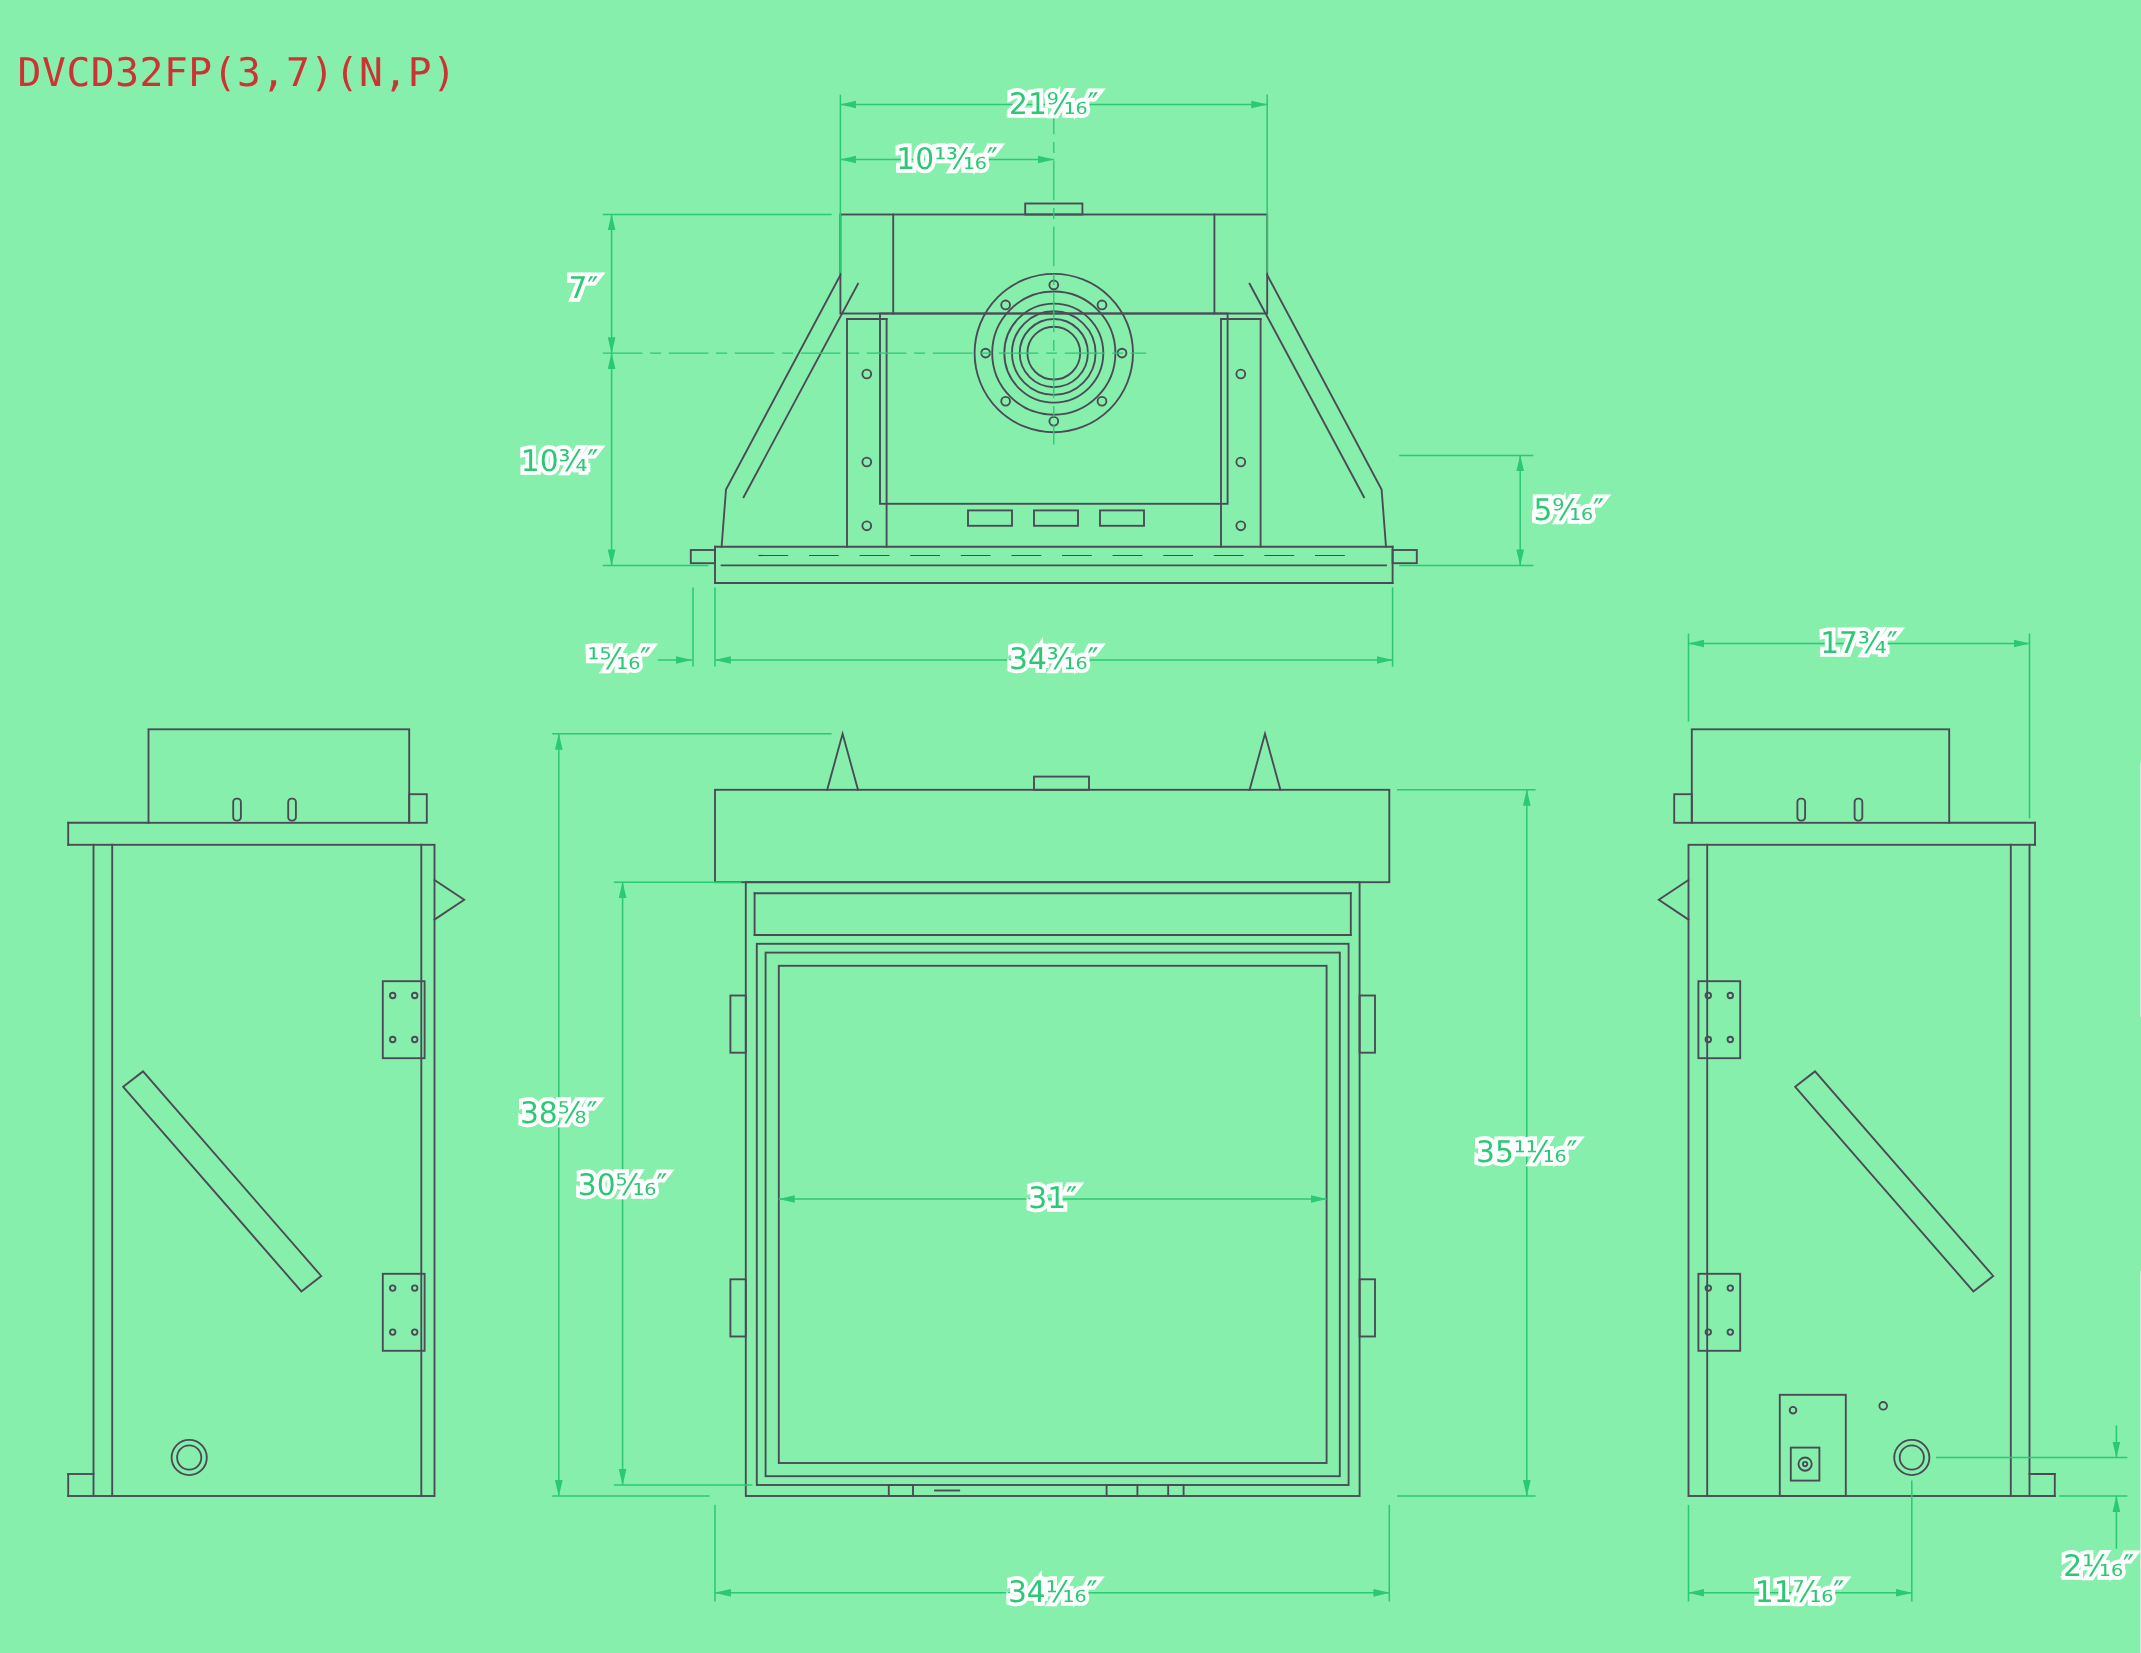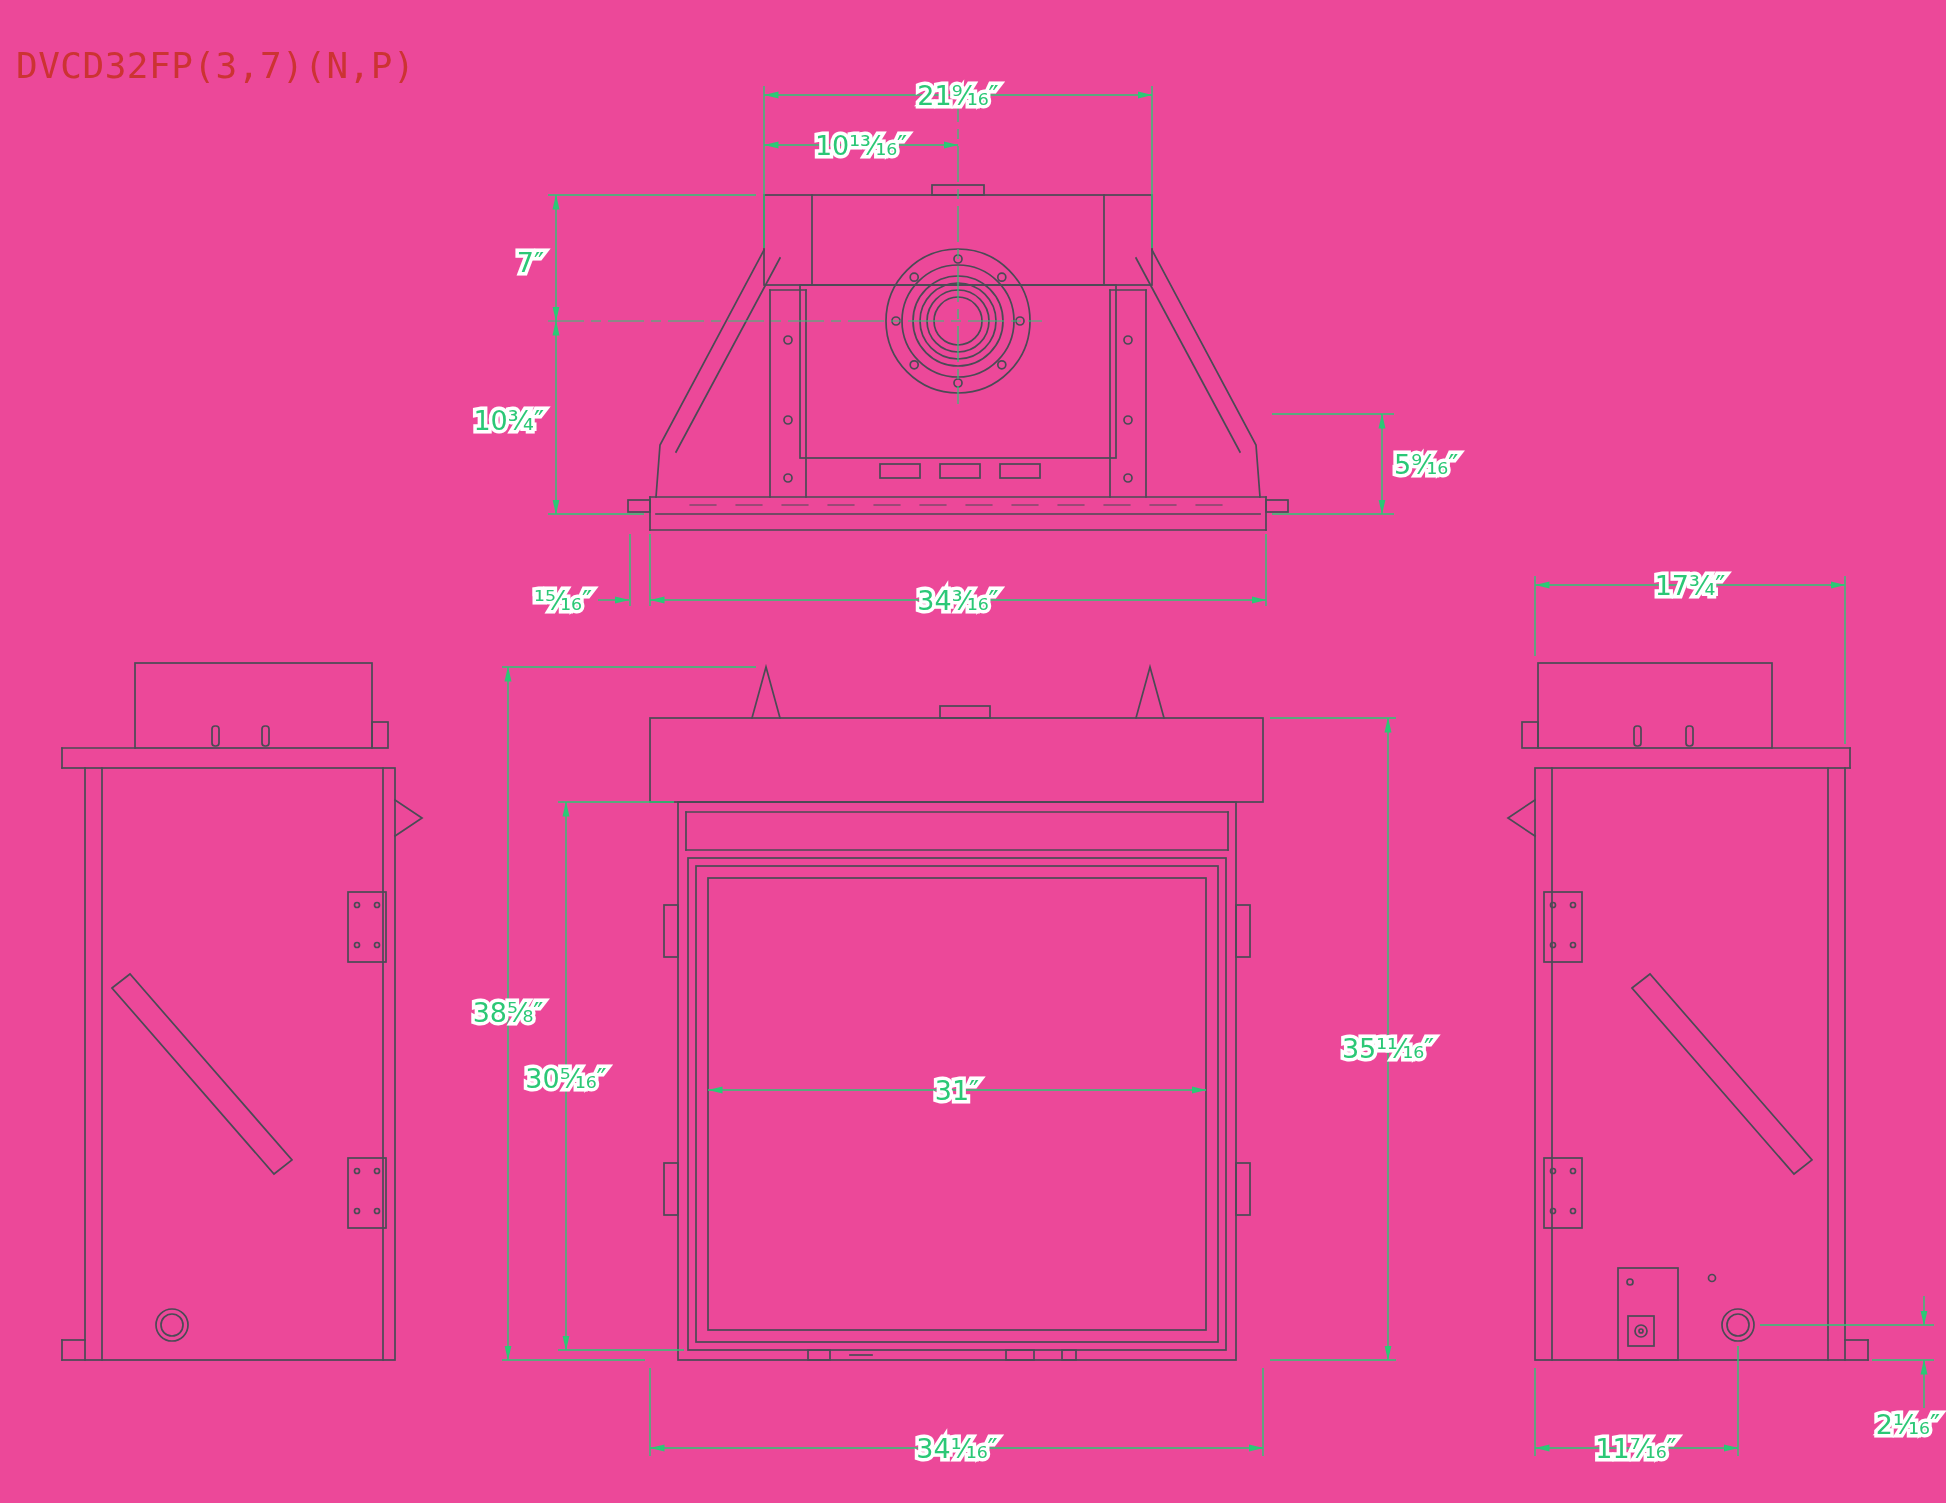--- a/index.html
+++ b/index.html
@@ -1,16 +1,16 @@
 <!DOCTYPE html>
 <html><head>
 <meta charset="utf-8">
 <style>
   html,body{margin:0;padding:0;background:#ffffff;}
-  .stage{position:relative;width:1946px;height:1503px;background:#ec4899;overflow:hidden;}
+  .stage{position:relative;width:1946px;height:1503px;background:#86efac;overflow:hidden;}
   svg{display:block;}
   .ln{stroke:#4b4b55;fill:none;stroke-width:1.7;stroke-linecap:square;stroke-linejoin:miter;}
   .lnt{stroke:#4b4b55;fill:none;stroke-width:1.1;}
   .dim{stroke:#2bc876;fill:none;stroke-width:1.4;}
   .cl{stroke:#2bc876;fill:none;stroke-width:1.2;stroke-dasharray:36 7 10 7;}
   .dimtext{fill:#2bc876;stroke:#ffffff;stroke-width:7px;paint-order:stroke;
            font-family:"DejaVu Sans",sans-serif;font-size:27px;
            text-anchor:middle;dominant-baseline:central;}
   .title{fill:#cc3333;font-family:"DejaVu Sans Mono",monospace;font-size:36px;letter-spacing:.5px;}
 </style>

